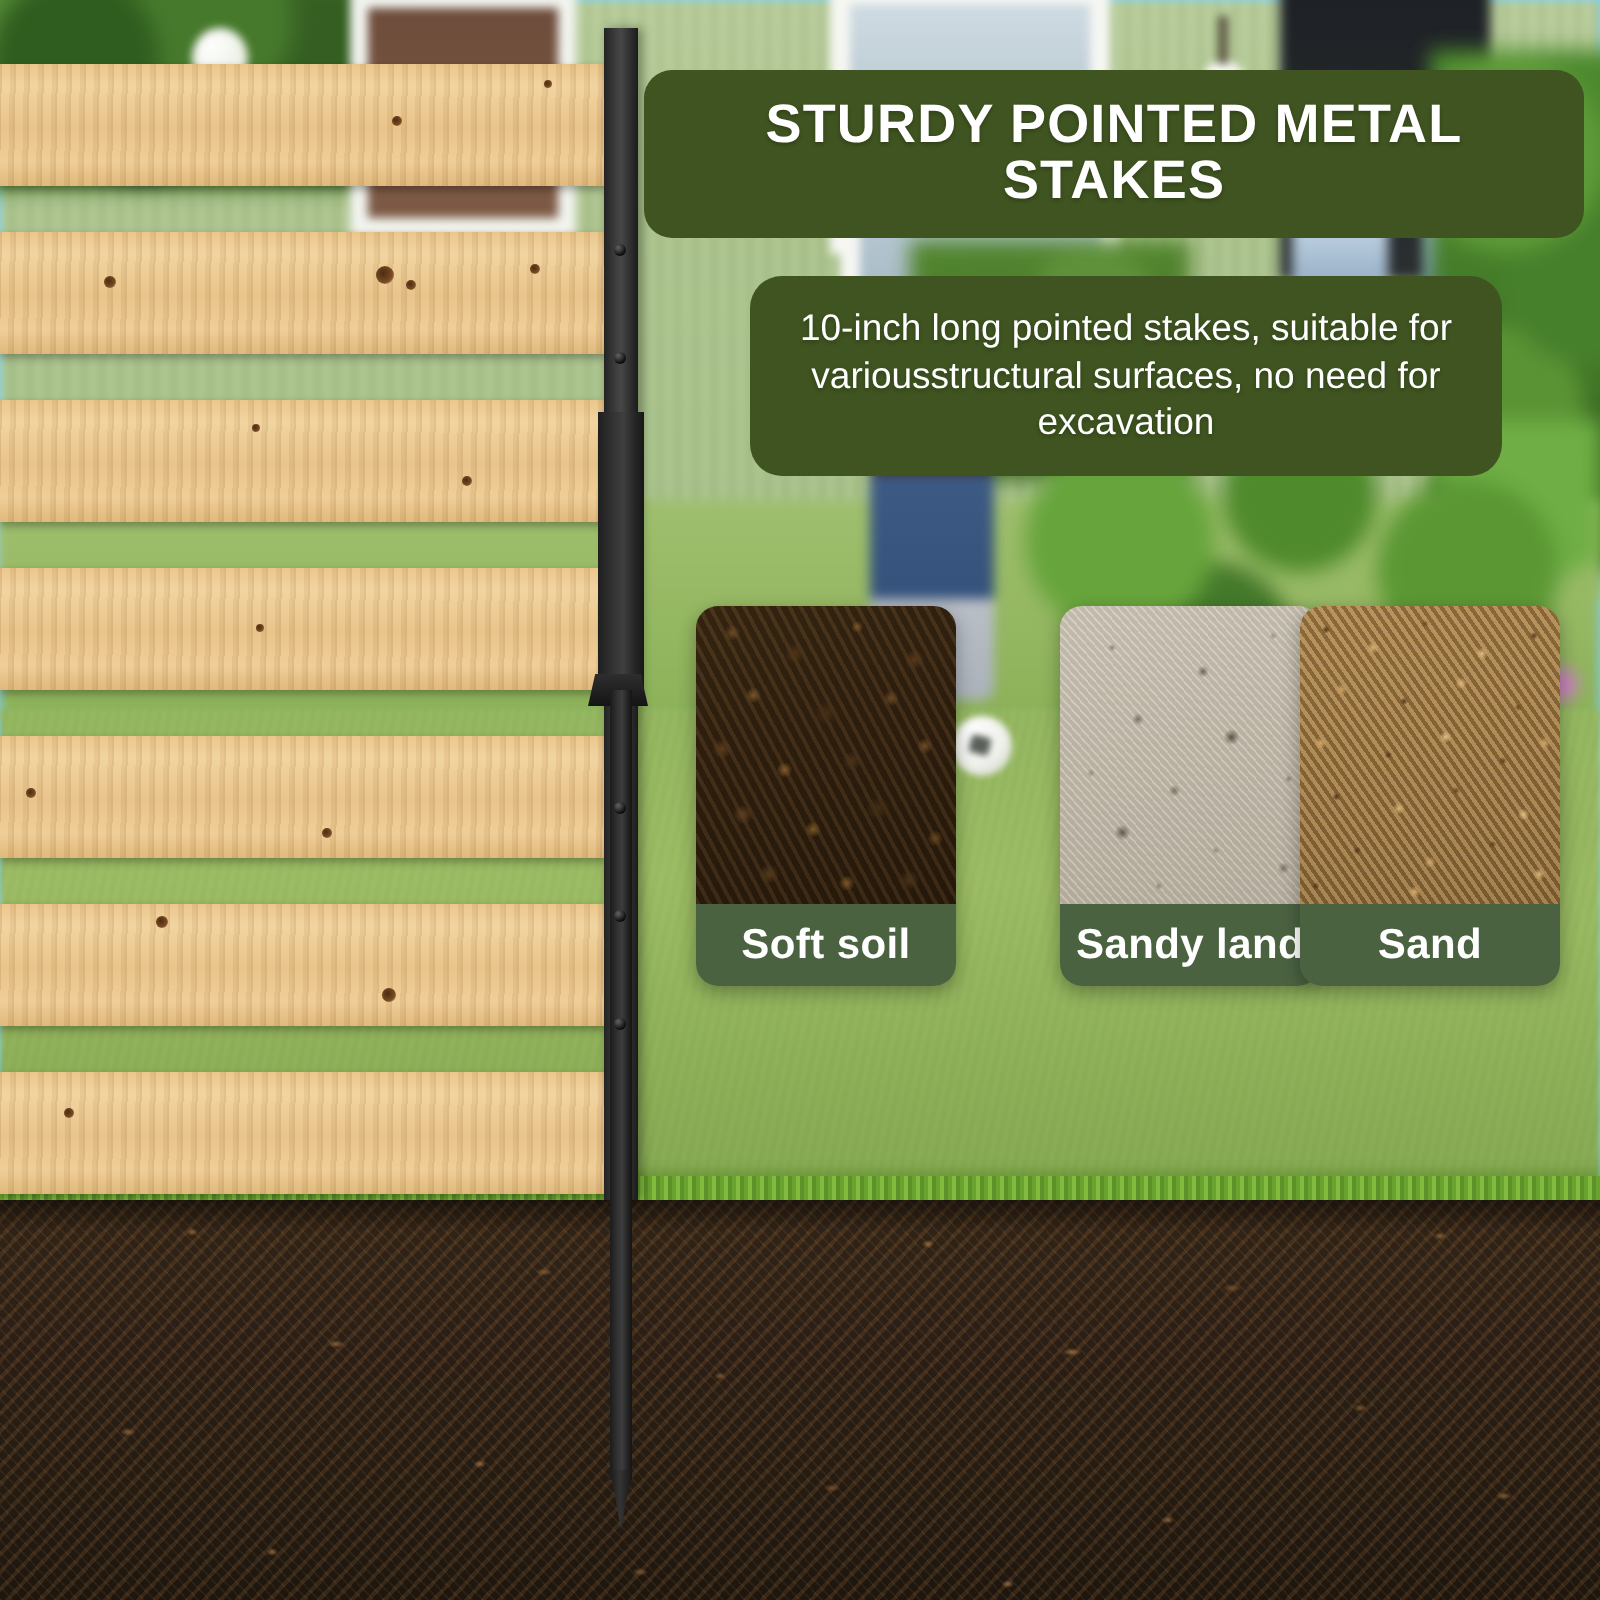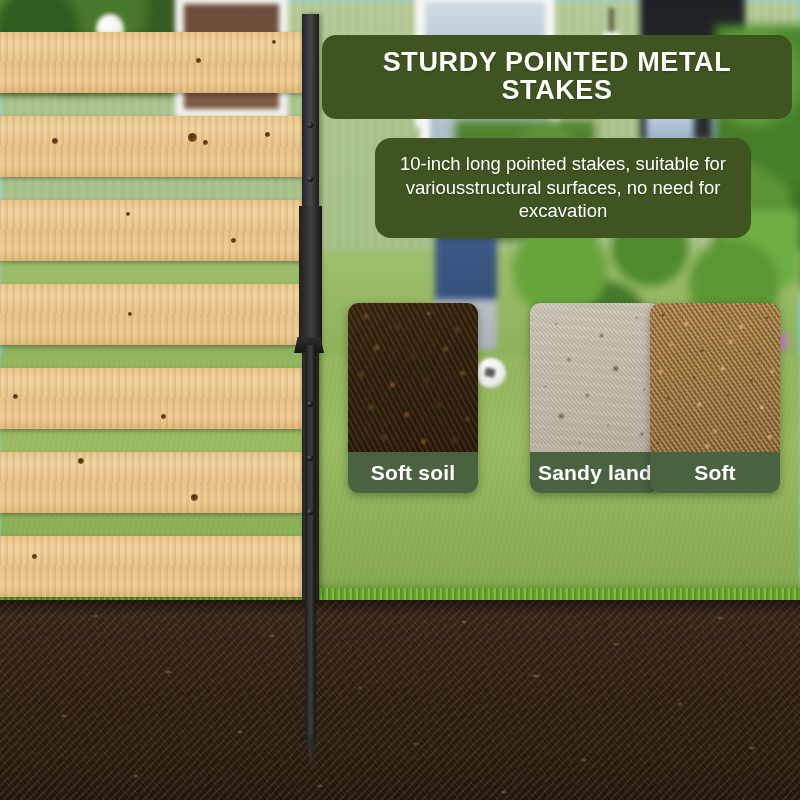--- a/index.html
+++ b/index.html
@@ -627,18 +627,18 @@
       <div class="card-label">Soft soil</div>
     </div>
 
     <div class="card">
       <div class="card-tex tex-sandy"></div>
       <div class="card-label">Sandy land</div>
     </div>
 
     <div class="card">
       <div class="card-tex tex-sand"></div>
-      <div class="card-label">Soft</div>
+      <div class="card-label">Sand</div>
     </div>
 
   </div>
 
 </div>
 
 </body></html>

